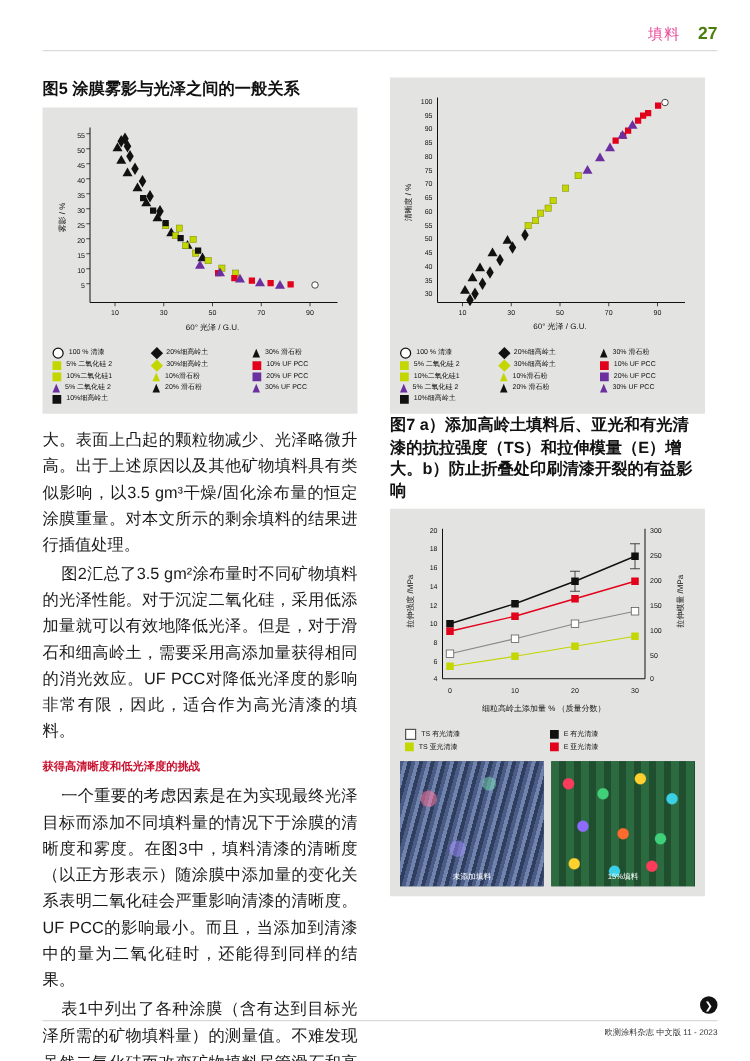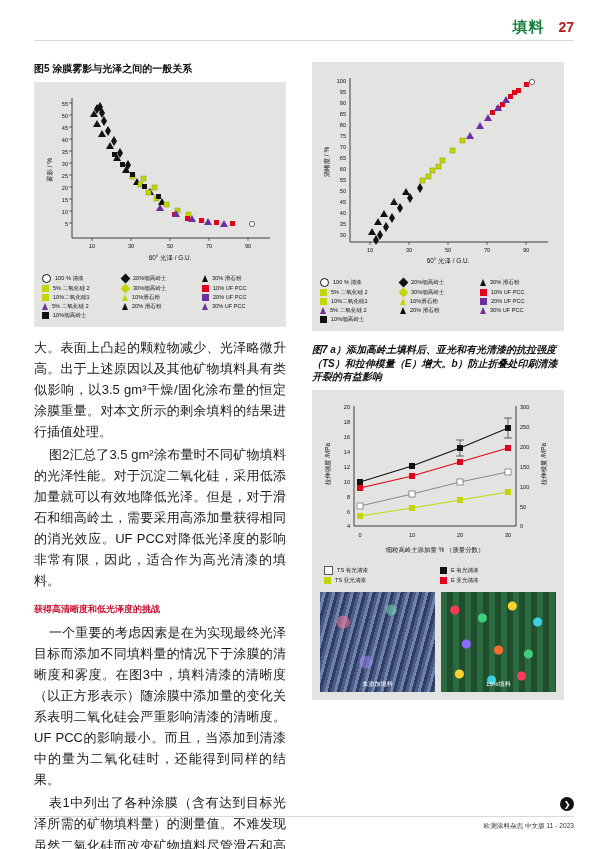--- a/index.html
+++ b/index.html
@@ -8,30 +8,30 @@
     background:#ffffff;
     font-family:"Liberation Sans", sans-serif;
     color:#1a1a1a;
     position:relative;
     overflow:hidden;
   }
   .page{position:absolute;inset:0;}
 
   
   .hdr{position:absolute;top:18px;right:26px;display:flex;align-items:baseline;gap:14px;}
-  .hdr-title{color:#15803d;font-weight:bold;font-size:15px;letter-spacing:1px;}
-  .hdr-page{color:#b91c1c;font-weight:bold;font-size:14px;}
+  .hdr-title{color:#ec4899;font-weight:normal;font-size:12px;letter-spacing:1px;}
+  .hdr-page{color:#4d7c0f;font-weight:bold;font-size:14px;}
   .hdr-rule{position:absolute;top:40px;left:34px;right:26px;height:1px;background:#d9d9d9;}
 
   
   .col{position:absolute;top:62px;width:252px;}
   .col-left{left:34px;}
   .col-right{left:312px;}
 
-  .fig-title{font-size:10px;font-weight:bold;color:#111;line-height:1.35;margin-bottom:6px;}
+  .fig-title{font-size:13px;font-weight:bold;color:#111;line-height:1.35;margin-bottom:6px;}
 
   
   .chartbox{background:#e3e3e1;padding:8px 8px 6px 8px;position:relative;}
   svg{display:block;}
 
   .legend{background:#e3e3e1;padding:6px 8px 8px 8px;}
   .legend-grid{display:grid;grid-template-columns:1fr 1fr 1fr;gap:2px 4px;}
   .lg-item{display:flex;align-items:center;gap:4px;font-size:5.6px;color:#111;white-space:nowrap;line-height:1.1;}
   .mk{width:7px;height:7px;display:inline-block;flex:0 0 auto;position:relative;}
 
@@ -380,21 +380,21 @@
             <span>30% UF PCC</span>
           </div>
 
         <div class="lg-item">
             <span class="mk" style="background:#111;"></span>
             <span>10%细高岭土</span>
           </div>
       </div>
     </div>
 
-    <div class="fig-title" style="margin-top:12px;font-style:italic;">图7 a）添加高岭土填料后、亚光和有光清漆的抗拉强度（TS）和拉伸模量（E）增大。b）防止折叠处印刷清漆开裂的有益影响</div>
+    <div class="fig-title" style="">图7 a）添加高岭土填料后、亚光和有光清漆的抗拉强度（TS）和拉伸模量（E）增大。b）防止折叠处印刷清漆开裂的有益影响</div>
 
     <div class="chartbox" style="padding-bottom:8px;">
       <svg width="236" height="168" viewBox="0 0 236 168">
         <line x1="34" y1="8" x2="34" y2="128" stroke="#111" stroke-width="0.8"></line>
         <line x1="34" y1="128" x2="196" y2="128" stroke="#111" stroke-width="0.8"></line>
         <line x1="196" y1="8" x2="196" y2="128" stroke="#111" stroke-width="0.8"></line>
         <g>
           <text class="tick-lbl" x="30" y="11" text-anchor="end">20</text>
           <text class="tick-lbl" x="30" y="26" text-anchor="end">18</text>
           <text class="tick-lbl" x="30" y="41" text-anchor="end">16</text>

